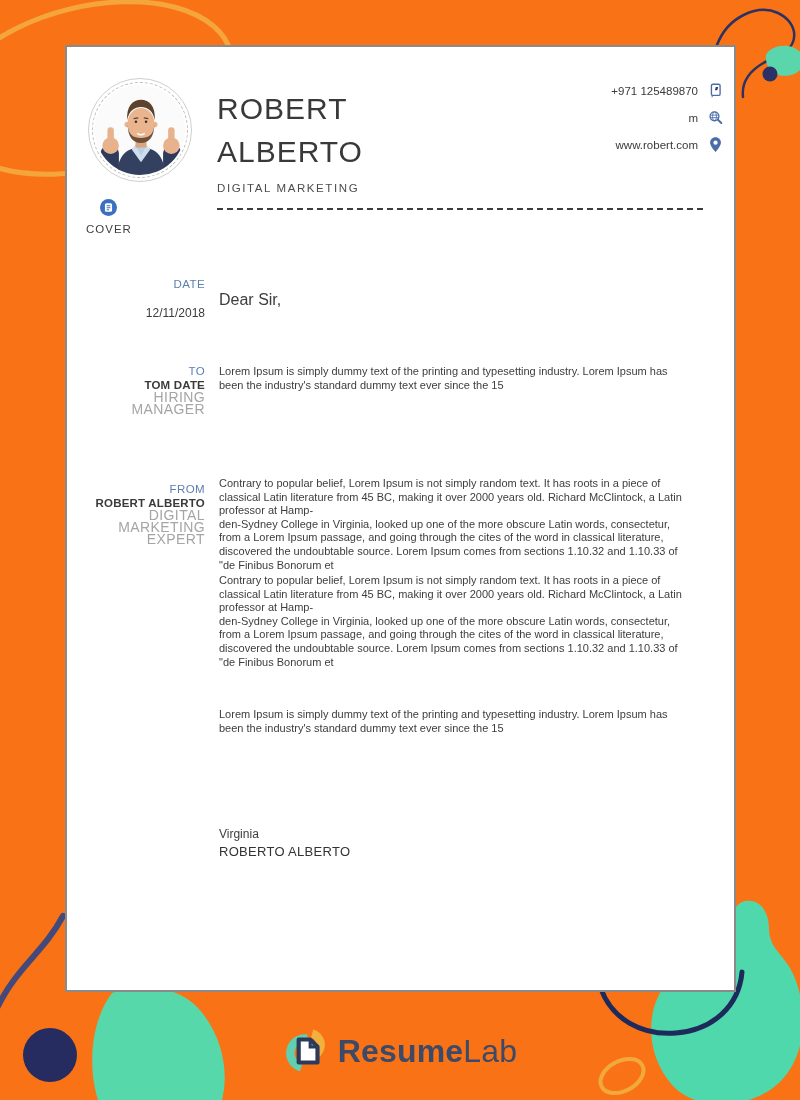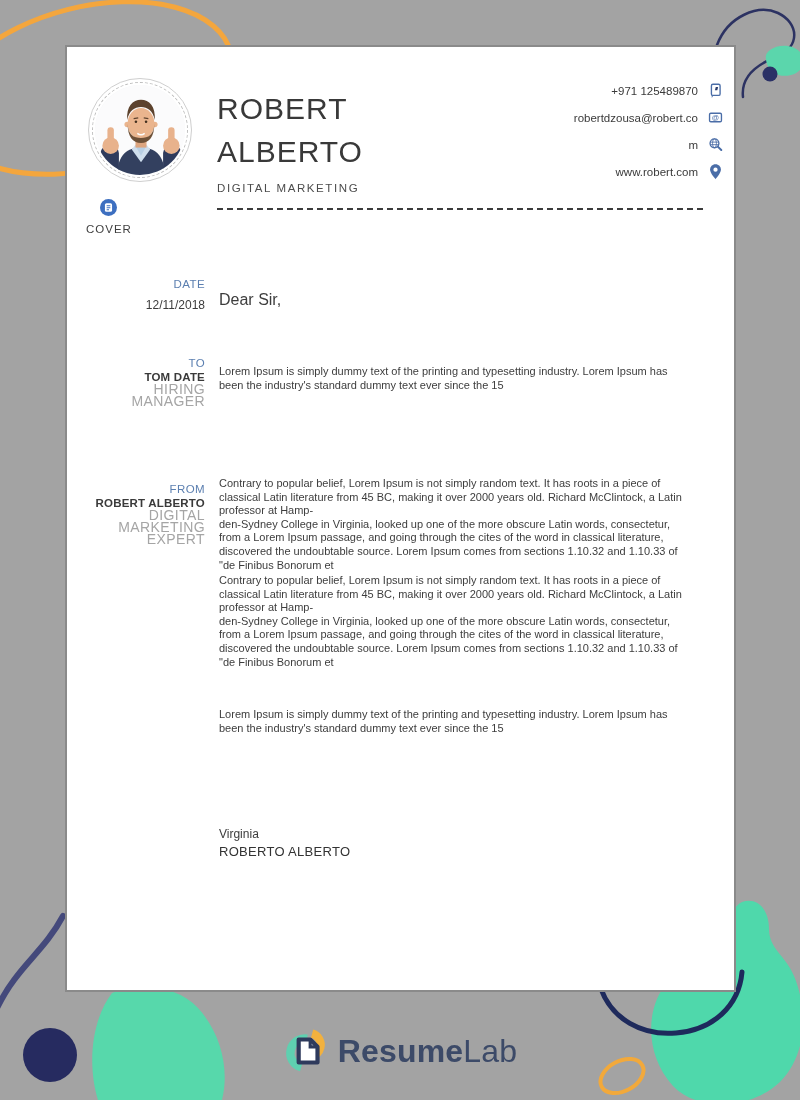--- a/index.html
+++ b/index.html
@@ -1,18 +1,18 @@
 <!DOCTYPE html>
 <html><head>
 <meta charset="utf-8">
 <style>
   * { margin:0; padding:0; box-sizing:border-box; }
   html,body { width:800px; height:1100px; }
   body { font-family:"Liberation Sans", sans-serif; background:#ffffff; }
-  .canvas { position:relative; width:800px; height:1100px; background:#a3a3a3; overflow:hidden; }
+  .canvas { position:relative; width:800px; height:1100px; background:#f97316; overflow:hidden; }
 
   .decor { position:absolute; left:0; top:0; z-index:0; }
 
   
   .page { position:absolute; left:65px; top:45px; width:671px; height:947px;
           background:#fff; border:2px solid #8a8a8a; z-index:2; }
 
   
   .photo-wrap { position:absolute; left:21px; top:31px; width:104px; height:104px;
                 border-radius:50%; background:#fff; border:1px solid #cfcfcf; }
@@ -33,23 +33,23 @@
   .cover-text { font-size:11.5px; color:#3f3f3f; letter-spacing:1px; }
 
   .divider { position:absolute; left:150px; top:161px; width:486px; height:0; border-top:2px dashed #3c3c3c; }
 
   
   .side-label { position:absolute; width:138px; text-align:right; }
   .lbl { color:#5b7fb0; font-size:11.5px; letter-spacing:0.4px; }
   .lbl-name { color:#3a3a3a; font-size:11.5px; font-weight:600; margin-top:2px; letter-spacing:0.2px; }
   .lbl-sub { color:#a5a5a5; font-size:14px; line-height:12px; letter-spacing:0.4px; }
   #date-label { top:231px; }
-  #to-label { top:310px; }
+  #to-label { top:318px; }
   #from-label { top:436px; }
-  .date-value { color:#3c3c3c; font-size:12px; margin-top:8px; }
+  .date-value { color:#3c3c3c; font-size:12px; margin-top:16px; }
 
   .content-item { position:absolute; left:152px; }
   .salutation { top:244px; font-size:16px; color:#3d3d3d; }
   .para { width:482px; font-size:11px; line-height:13.6px; color:#3d3d3d; white-space:pre-line; }
   #para-0 { top:318px; }
   #para-1 { top:430px; }
   #para-2 { top:527px; }
   #para-3 { top:661px; }
   .closing { top:780px; font-size:12px; color:#3d3d3d; }
   .signature { top:797px; font-size:13px; color:#333; letter-spacing:0.3px; }
@@ -132,27 +132,20 @@
       <div class="job-title">DIGITAL MARKETING</div>
     </div>
 
     <div class="contact">
       <div class="contact-row">
         <span class="contact-text">+971 125489870</span>
         <svg class="contact-icon" viewBox="0 0 20 20">
           <rect x="5.2" y="2.6" width="10.2" height="13.2" rx="1.8" fill="none" stroke="#4a6da7" stroke-width="1.6"></rect>
           <path d="M7.4,15.8 L5.6,18.8 L5.6,15.8 Z" fill="#4a6da7"></path>
           <path d="M10.3,6 l2.8,0 -1,3.6 -2.8,0 Z" fill="#2e3f6e"></path>
-        </svg>
-      </div>
-      <div class="contact-row">
-        <span class="contact-text">robertdzousa@robert.co</span>
-        <svg class="contact-icon" viewBox="0 0 20 20">
-          <rect x="3" y="5" width="14" height="10" rx="1.5" fill="none" stroke="#4a6da7" stroke-width="1.6"></rect>
-          <text x="10" y="13" text-anchor="middle" font-size="8.5" fill="#4a6da7" font-family="Liberation Sans, sans-serif">@</text>
         </svg>
       </div>
       <div class="contact-row">
         <span class="contact-text">m</span>
         <svg class="contact-icon" viewBox="0 0 20 20">
           <circle cx="8.8" cy="8.6" r="5.2" fill="none" stroke="#4a6da7" stroke-width="1.6"></circle>
           <ellipse cx="8.8" cy="8.6" rx="2.3" ry="5.2" fill="none" stroke="#4a6da7" stroke-width="1"></ellipse>
           <path d="M4.2,7.2 h9.2 M4.4,10.2 h8.8" stroke="#4a6da7" stroke-width="1" fill="none"></path>
           <path d="M12.7,12.5 L16.8,16.4" stroke="#4a6da7" stroke-width="2.4" stroke-linecap="round"></path>
         </svg>

